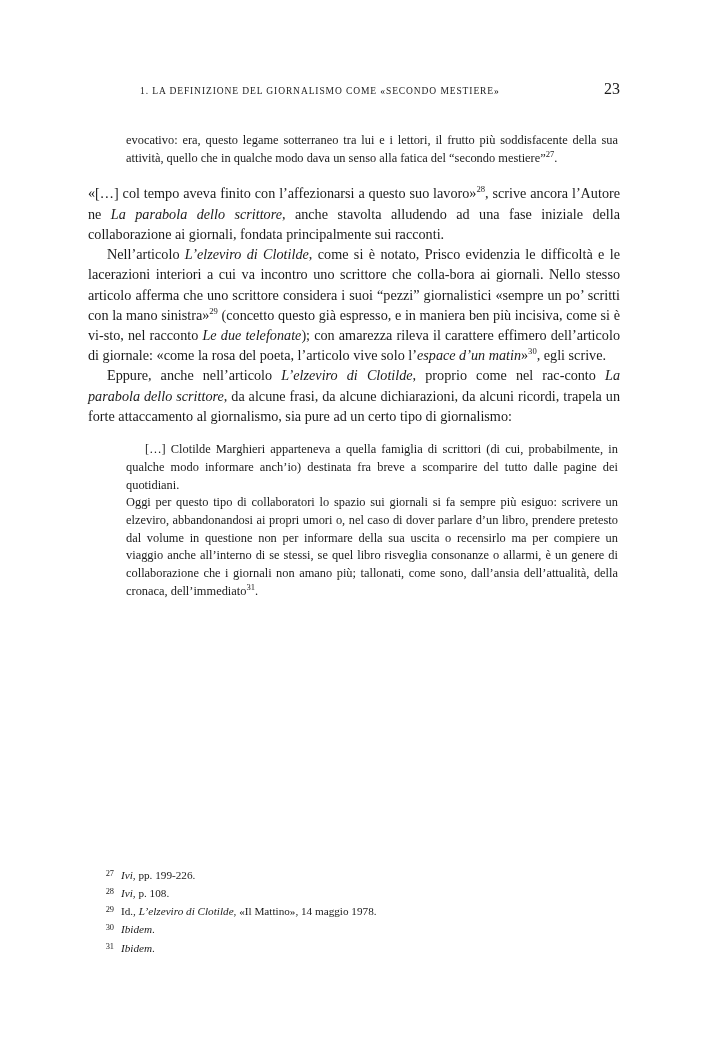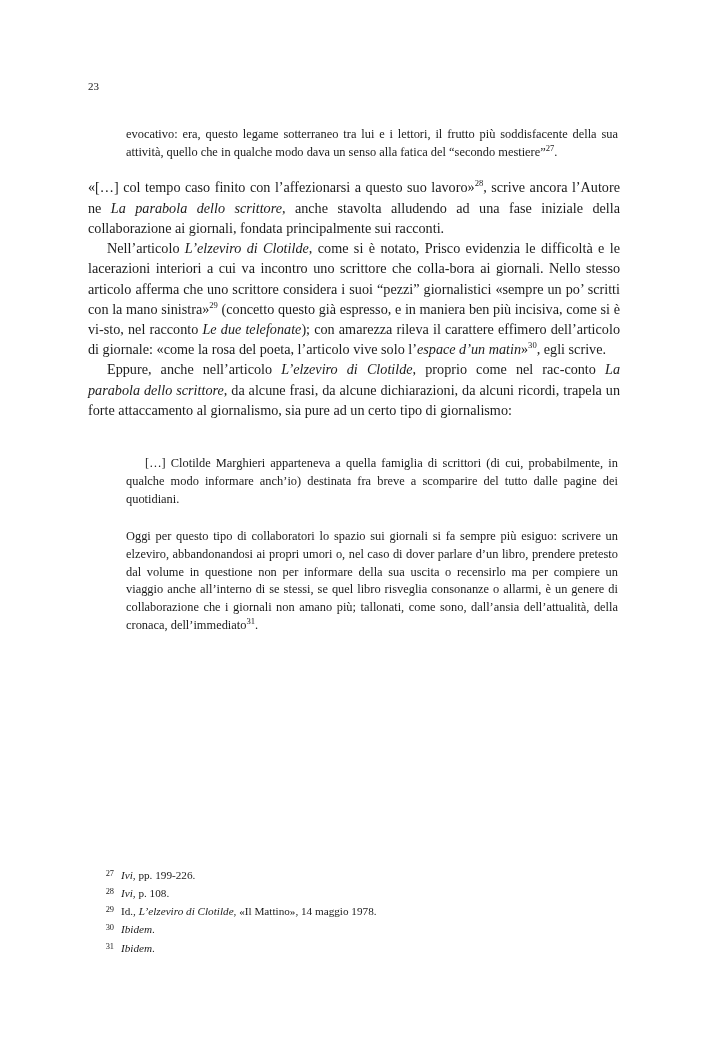--- a/index.html
+++ b/index.html
@@ -29,41 +29,40 @@
     font-size: 9.5px;
     letter-spacing: 0.9px;
     text-transform: uppercase;
     margin-bottom: 34px;
   }
   .running-head .rh-title {
     padding-left: 52px;
     font-variant: small-caps;
   }
   .running-head .rh-page {
-    font-size: 11px;
+    font-size: 16px;
     letter-spacing: 0;
     text-transform: none;
   }
   p {
     margin: 0;
     font-size: 14.2px;
     line-height: 1.425;
     text-align: justify;
     text-justify: inter-word;
     hyphens: manual;
   }
   p.body-indent {
     text-indent: 19px;
   }
   p.quote {
     font-size: 12.4px;
     line-height: 1.425;
     margin-left: 38px;
     margin-right: 2px;
-    margin-top: 20px;
   }
   p.quote-block-first {
     text-indent: 19px;
   }
   .gap-med { height: 16px; }
   .gap-quote { height: 15px; }
   .ital { font-style: italic; }
   sup {
     font-size: 8.6px;
     vertical-align: super;
@@ -92,28 +91,29 @@
   .note-text { flex: 1; }
 </style>
 </head>
 <body>
 
 <div class="page">
 
   <div class="content">
 
     <div class="running-head">
+      <div class="rh-title">1. La definizione del giornalismo come «secondo mestiere»</div>
       <div class="rh-page">23</div>
     </div>
 
     <p class="quote"><span>evocativo: era, questo legame sotterraneo tra lui e i lettori, il frutto più soddisfacente della sua attività, quello che in qualche modo dava un senso alla fatica del “secondo mestiere”</span><sup>27</sup><span>.</span></p>
 
     <div class="gap-med"></div>
 
-    <p><span>«[…] col tempo caso finito con l’affezionarsi a questo suo lavoro»</span><sup>28</sup><span>, scrive ancora l’Autore ne </span><span class="ital">La parabola dello scrittore</span><span>, anche stavolta alludendo ad una fase iniziale della collaborazione ai giornali, fondata principalmente sui racconti.</span></p>
+    <p><span>«[…] col tempo aveva finito con l’affezionarsi a questo suo lavoro»</span><sup>28</sup><span>, scrive ancora l’Autore ne </span><span class="ital">La parabola dello scrittore</span><span>, anche stavolta alludendo ad una fase iniziale della collaborazione ai giornali, fondata principalmente sui racconti.</span></p>
 
     <p class="body-indent"><span>Nell’articolo </span><span class="ital">L’elzeviro di Clotilde</span><span>, come si è notato, Prisco evidenzia le difficoltà e le lacerazioni interiori a cui va incontro uno scrittore che colla-bora ai giornali. Nello stesso articolo afferma che uno scrittore considera i suoi “pezzi” giornalistici «sempre un po’ scritti con la mano sinistra»</span><sup>29</sup><span> (concetto questo già espresso, e in maniera ben più incisiva, come si è vi-sto, nel racconto </span><span class="ital">Le due telefonate</span><span>); con amarezza rileva il carattere effimero dell’articolo di giornale: «come la rosa del poeta, l’articolo vive solo l’</span><span class="ital">espace d’un matin</span><span>»</span><sup>30</sup><span>, egli scrive.</span></p>
 
     <p class="body-indent"><span>Eppure, anche nell’articolo </span><span class="ital">L’elzeviro di Clotilde</span><span>, proprio come nel rac-conto </span><span class="ital">La parabola dello scrittore</span><span>, da alcune frasi, da alcune dichiarazioni, da alcuni ricordi, trapela un forte attaccamento al giornalismo, sia pure ad un certo tipo di giornalismo:</span></p>
 
     <div class="gap-quote"></div>
 
     <p class="quote quote-block-first">[…] Clotilde Marghieri apparteneva a quella famiglia di scrittori (di cui, probabilmente, in qualche modo informare anch’io) destinata fra breve a scomparire del tutto dalle pagine dei quotidiani.</p>
     <p class="quote"><span>Oggi per questo tipo di collaboratori lo spazio sui giornali si fa sempre più esiguo: scrivere un elzeviro, abbandonandosi ai propri umori o, nel caso di dover parlare d’un libro, prendere pretesto dal volume in questione non per informare della sua uscita o recensirlo ma per compiere un viaggio anche all’interno di se stessi, se quel libro risveglia consonanze o allarmi, è un genere di collaborazione che i giornali non amano più; tallonati, come sono, dall’ansia dell’attualità, della cronaca, dell’immediato</span><sup>31</sup><span>.</span></p>
 

